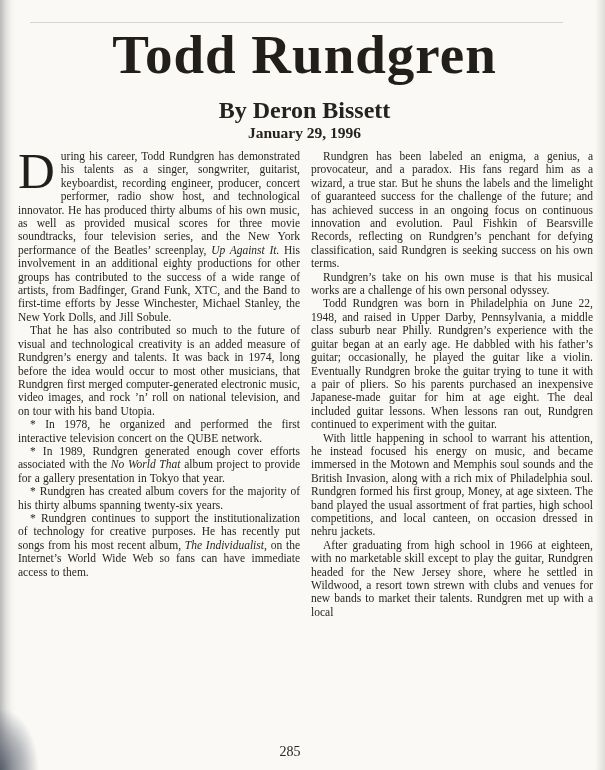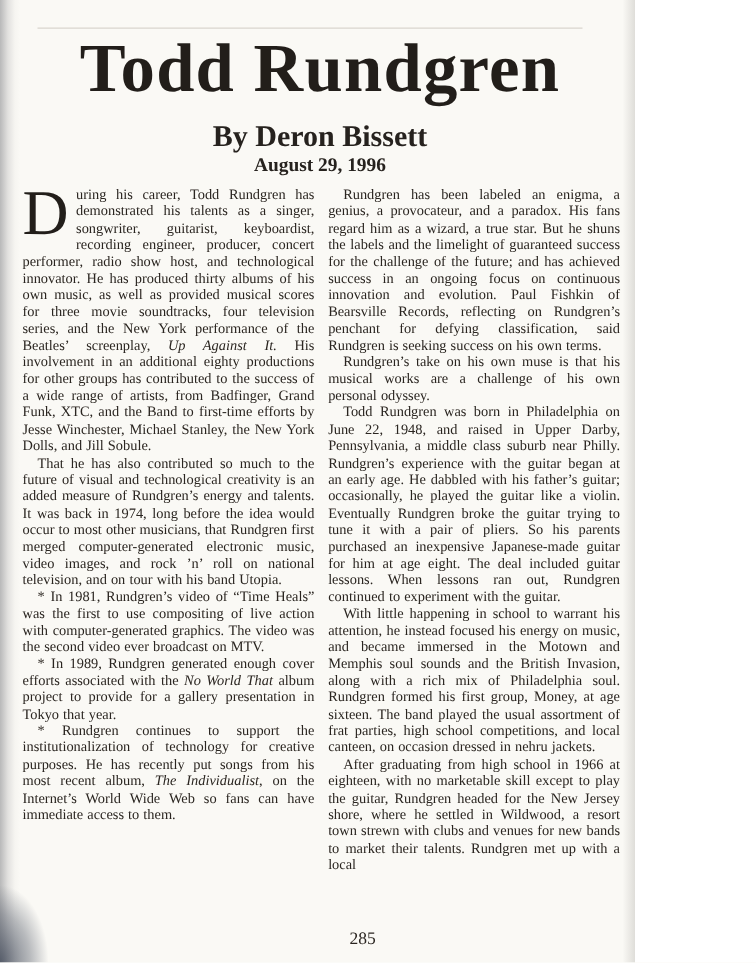--- a/index.html
+++ b/index.html
@@ -3,21 +3,21 @@
 <meta charset="utf-8">
 <style>
   * { box-sizing: border-box; }
   html, body { margin: 0; padding: 0; }
   body {
     width: 605px; height: 770px;
     font-family: "Liberation Serif", serif;
   }
   .page {
     position: relative;
-    width: 508px; height: 770px;
+    width: 605px; height: 770px;
     background: #faf9f5;
     overflow: hidden;
     color: #26221e;
   }
   .top-rule {
     position: absolute; top: 22px; left: 30px; right: 42px; height: 1px;
     background: #d9d5ce;
   }
   .edge-left {
     position: absolute; left: 0; top: 0; bottom: 0; width: 16px;
@@ -95,29 +95,30 @@
 </head>
 <body>
 
 <div class="page">
 
   <div class="top-rule"></div>
 
   <div class="article-header">
     <div class="title">Todd Rundgren</div>
     <div class="byline">By Deron Bissett</div>
-    <div class="dateline">August 29, 1996</div>
+    <div class="dateline">January 29, 1996</div>
   </div>
 
   <div class="columns">
     <div class="col">
         <p class="para first"><span class="dropcap">D</span><span>uring his career, Todd Rundgren has demonstrated his talents as a singer, songwriter, guitarist, keyboardist, recording engineer, producer, concert performer, radio show host, and technological innovator. He has produced thirty albums of his own music, as well as provided musical scores for three movie soundtracks, four television series, and the New York performance of the Beatles’ screenplay, </span><i>Up Against It.</i><span> His involvement in an additional eighty productions for other groups has contributed to the success of a wide range of artists, from Badfinger, Grand Funk, XTC, and the Band to first-time efforts by Jesse Winchester, Michael Stanley, the New York Dolls, and Jill Sobule.</span></p>
         <p class="para"><span>That he has also contributed so much to the future of visual and technological creativity is an added measure of Rundgren’s energy and talents. It was back in 1974, long before the idea would occur to most other musicians, that Rundgren first merged computer-generated electronic music, video images, and rock ’n’ roll on national television, and on tour with his band Utopia.</span></p>
-        <p class="para"><span>* In 1981, Rundgren’s video of “Time Heals” was the first to use compositing of live action with computer-generated graphics. The video was the second video ever broadcast on MTV.</span></p>
+        <p class="para"><span>* In 1978, he organized and performed the first interactive television concert on the QUBE network.</span></p>
         <p class="para"><span>* In 1989, Rundgren generated enough cover efforts associated with the </span><i>No World That</i><span> album project to provide for a gallery presentation in Tokyo that year.</span></p>
+        <p class="para"><span>* Rundgren has created album covers for the majority of his thirty albums spanning twenty-six years.</span></p>
         <p class="para"><span>* Rundgren continues to support the institutionalization of technology for creative purposes. He has recently put songs from his most recent album, </span><i>The Individualist</i><span>, on the Internet’s World Wide Web so fans can have immediate access to them.</span></p>
       </div>
     <div class="col">
         <p class="para"><span>Rundgren has been labeled an enigma, a genius, a provocateur, and a paradox. His fans regard him as a wizard, a true star. But he shuns the labels and the limelight of guaranteed success for the challenge of the future; and has achieved success in an ongoing focus on continuous innovation and evolution. Paul Fishkin of Bearsville Records, reflecting on Rundgren’s penchant for defying classification, said Rundgren is seeking success on his own terms.</span></p>
         <p class="para"><span>Rundgren’s take on his own muse is that his musical works are a challenge of his own personal odyssey.</span></p>
         <p class="para"><span>Todd Rundgren was born in Philadelphia on June 22, 1948, and raised in Upper Darby, Pennsylvania, a middle class suburb near Philly. Rundgren’s experience with the guitar began at an early age. He dabbled with his father’s guitar; occasionally, he played the guitar like a violin. Eventually Rundgren broke the guitar trying to tune it with a pair of pliers. So his parents purchased an inexpensive Japanese-made guitar for him at age eight. The deal included guitar lessons. When lessons ran out, Rundgren continued to experiment with the guitar.</span></p>
         <p class="para"><span>With little happening in school to warrant his attention, he instead focused his energy on music, and became immersed in the Motown and Memphis soul sounds and the British Invasion, along with a rich mix of Philadelphia soul. Rundgren formed his first group, Money, at age sixteen. The band played the usual assortment of frat parties, high school competitions, and local canteen, on occasion dressed in nehru jackets.</span></p>
         <p class="para"><span>After graduating from high school in 1966 at eighteen, with no marketable skill except to play the guitar, Rundgren headed for the New Jersey shore, where he settled in Wildwood, a resort town strewn with clubs and venues for new bands to market their talents. Rundgren met up with a local</span></p>
       </div>
   </div>

